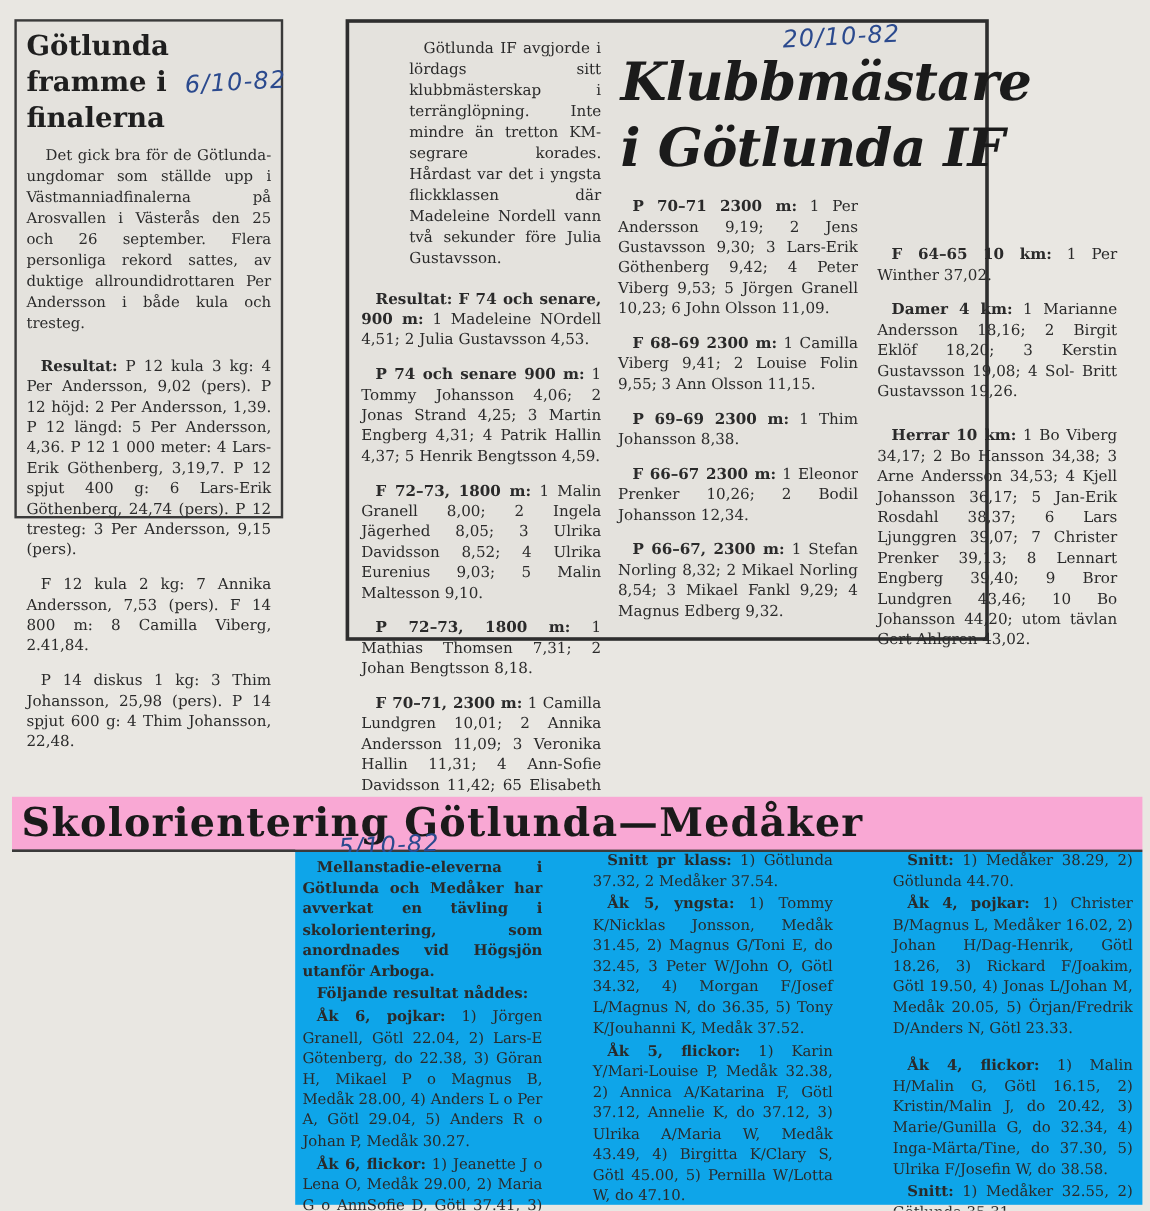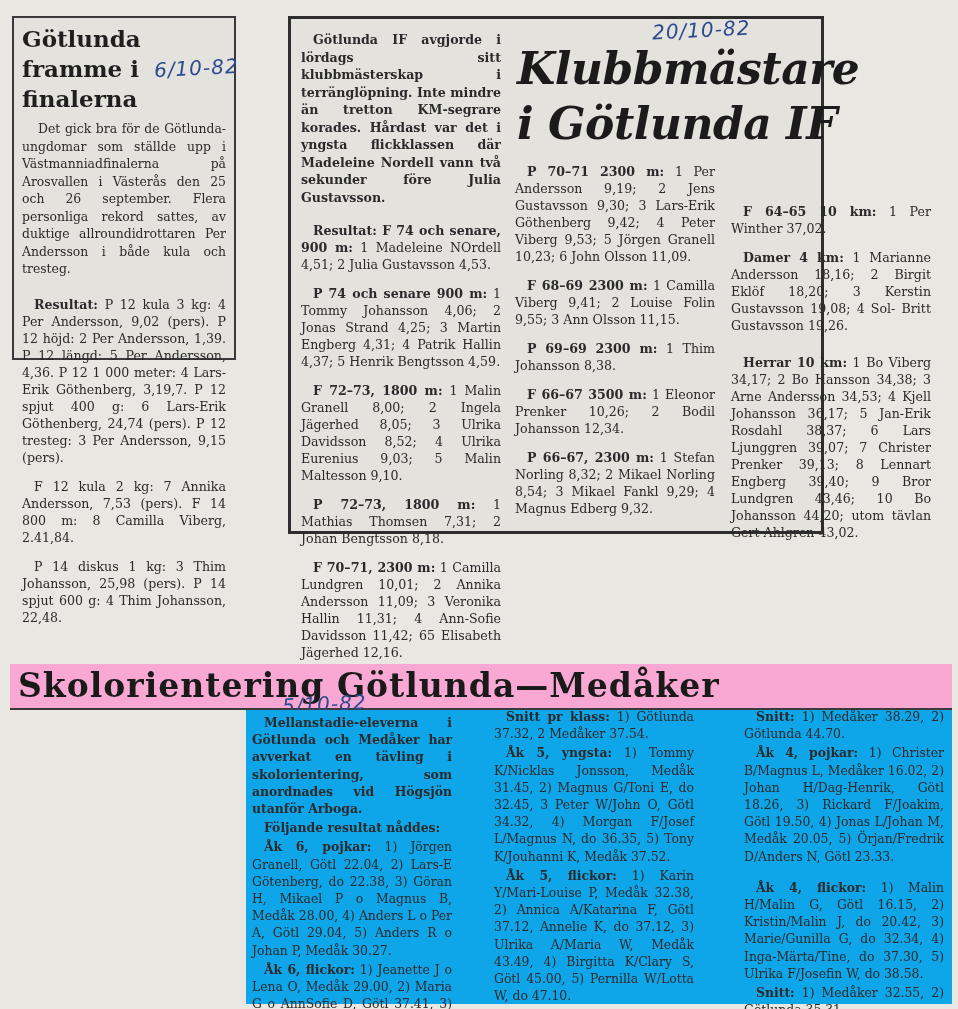--- a/index.html
+++ b/index.html
@@ -16,30 +16,30 @@
   }
   .clip p { margin:0; }
   .b { font-weight:bold; }
   .para { text-indent:12px; margin:0 0 12px 0 !important; }
   .hand {
     position:absolute; font-family:"DejaVu Sans", sans-serif;
     color:#2b4a8e; font-style:italic; font-size:20px; letter-spacing:1px;
     transform:rotate(-3deg);
   }
   
-  #c1 { left:12px; top:16px; width:224px; height:344px; border:2px solid #3a3a3a; padding:0 8px; box-sizing:border-box; }
+  #c1 { left:12px; top:16px; width:224px; height:416px; border:2px solid #3a3a3a; padding:0 8px; box-sizing:border-box; }
   #c1 h1 { font-family:"DejaVu Serif", serif; font-weight:bold; font-size:23px; line-height:30px; margin:6px 0 6px 0; color:#1f1f1f; text-align:left; }
   #c1 .lead { font-weight:normal; font-size:12.4px; line-height:17.5px; text-indent:16px; margin-bottom:18px !important; }
   
   #c2 { left:288px; top:16px; width:536px; height:518px; border:3px solid #2e2e2e; box-sizing:border-box; }
   #c2 .col { position:absolute; top:0; width:200px; }
   #c2 .col1 { left:10px; top:12px; }
   #c2 .col2 { left:224px; top:144px; }
   #c2 .col3 { left:440px; top:144px; }
-  #c2 .lead { font-weight:bold; text-indent:12px; margin-bottom:16px !important; line-height:17.5px; }
+  #c2 .lead { font-weight:normal; text-indent:12px; margin-bottom:16px !important; line-height:17.5px;margin-left:40px; }
   #c2 h1 {
     position:absolute; left:226px; top:22px; margin:0;
     font-family:"DejaVu Serif", serif; font-style:italic; font-weight:bold;
     font-size:44px; line-height:55px; color:#1b1b1b; letter-spacing:-0.5px;
   }
   
   #c3-head {
     position:absolute; left:10px; top:664px; width:942px; height:44px;
     background:#f9a8d4; border-bottom:2px solid #3a3a3a;
   }
@@ -78,21 +78,21 @@
     <p class="para"><span class="b">P 74 och senare 900 m:</span><span> 1 Tommy Johansson 4,06; 2 Jonas Strand 4,25; 3 Martin Engberg 4,31; 4 Patrik Hallin 4,37; 5 Henrik Bengtsson 4,59.</span></p>
     <p class="para"><span class="b">F 72–73, 1800 m:</span><span> 1 Malin Granell 8,00; 2 Ingela Jägerhed 8,05; 3 Ulrika Davidsson 8,52; 4 Ulrika Eurenius 9,03; 5 Malin Maltesson 9,10.</span></p>
     <p class="para"><span class="b">P 72–73, 1800 m:</span><span> 1 Mathias Thomsen 7,31; 2 Johan Bengtsson 8,18.</span></p>
     <p class="para"><span class="b">F 70–71, 2300 m:</span><span> 1 Camilla Lundgren 10,01; 2 Annika Andersson 11,09; 3 Veronika Hallin 11,31; 4 Ann-Sofie Davidsson 11,42; 65 Elisabeth Jägerhed 12,16.</span></p>
   </div>
 
   <div class="col col2">
     <p class="para"><span class="b">P 70–71 2300 m:</span><span> 1 Per Andersson 9,19; 2 Jens Gustavsson 9,30; 3 Lars-Erik Göthenberg 9,42; 4 Peter Viberg 9,53; 5 Jörgen Granell 10,23; 6 John Olsson 11,09.</span></p>
     <p class="para"><span class="b">F 68–69 2300 m:</span><span> 1 Camilla Viberg 9,41; 2 Louise Folin 9,55; 3 Ann Olsson 11,15.</span></p>
     <p class="para"><span class="b">P 69–69 2300 m:</span><span> 1 Thim Johansson 8,38.</span></p>
-    <p class="para"><span class="b">F 66–67 3500 m:</span><span> 1 Eleonor Prenker 10,26; 2 Bodil Johansson 12,34.</span></p>
+    <p class="para"><span class="b">F 66–67 2300 m:</span><span> 1 Eleonor Prenker 10,26; 2 Bodil Johansson 12,34.</span></p>
     <p class="para"><span class="b">P 66–67, 2300 m:</span><span> 1 Stefan Norling 8,32; 2 Mikael Norling 8,54; 3 Mikael Fankl 9,29; 4 Magnus Edberg 9,32.</span></p>
   </div>
 
   <div class="col col3">
     <p class="para" style="margin-top:40px !important;"><span class="b">F 64–65 10 km:</span><span> 1 Per Winther 37,02.</span></p>
     <p class="para" style="margin-bottom:20px !important;"><span class="b">Damer 4 km:</span><span> 1 Marianne Andersson 18,16; 2 Birgit Eklöf 18,20; 3 Kerstin Gustavsson 19,08; 4 Sol- Britt Gustavsson 19,26.</span></p>
     <p class="para"><span class="b">Herrar 10 km:</span><span> 1 Bo Viberg 34,17; 2 Bo Hansson 34,38; 3 Arne Andersson 34,53; 4 Kjell Johansson 36,17; 5 Jan-Erik Rosdahl 38,37; 6 Lars Ljunggren 39,07; 7 Christer Prenker 39,13; 8 Lennart Engberg 39,40; 9 Bror Lundgren 43,46; 10 Bo Johansson 44,20; utom tävlan Gert Ahlgren 43,02.</span></p>
   </div>
 </div>
 <div class="hand" style="left:652px; top:18px;">20/10-82</div>

